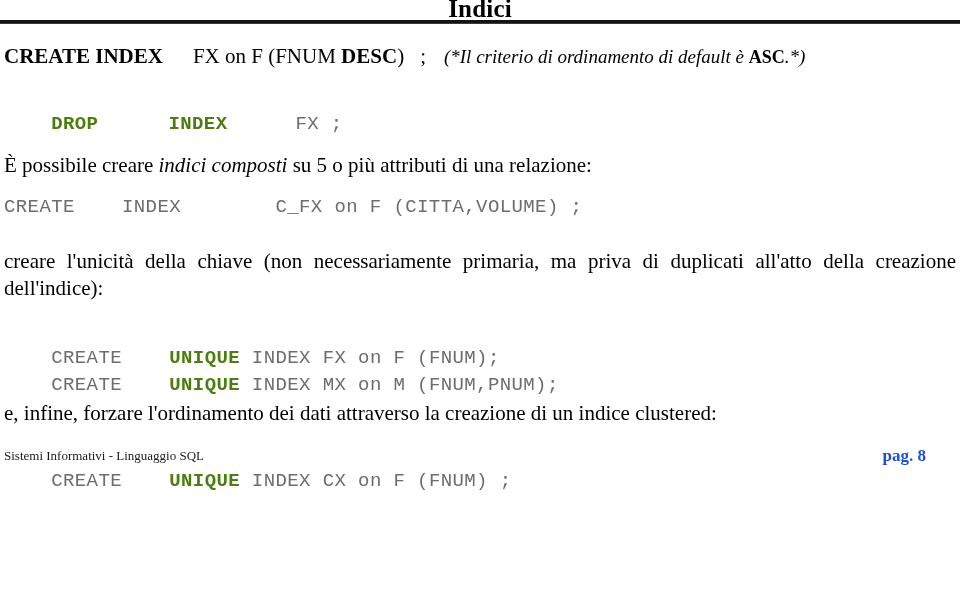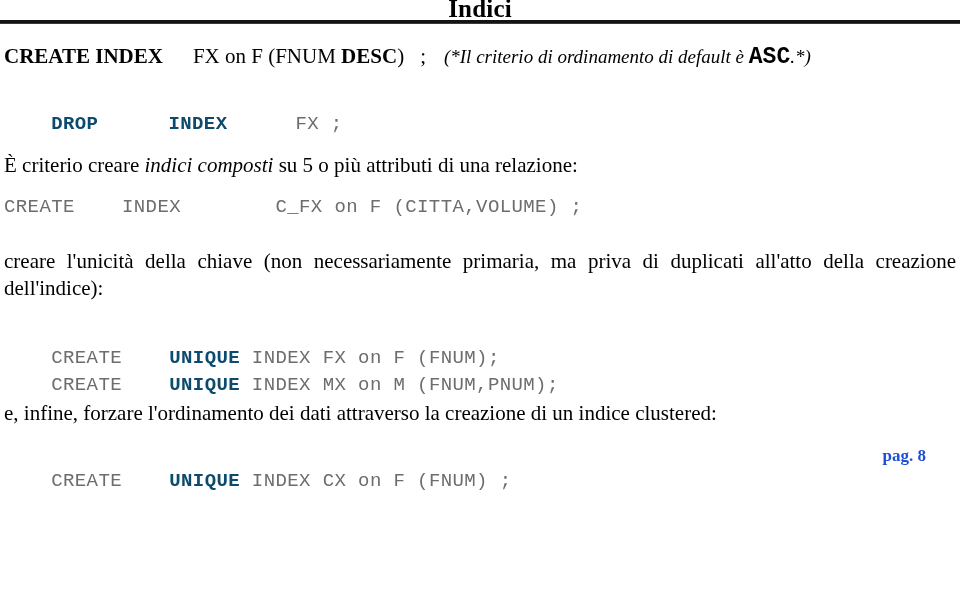--- a/index.html
+++ b/index.html
@@ -78,39 +78,39 @@
   }
   .serif-code .kw { font-weight: bold; }
   .serif-code .plain { font-weight: normal; }
   .comment {
     font-family: "Liberation Serif", "DejaVu Serif", serif;
     font-style: italic;
     font-size: 19px;
     color: #000;
   }
   .comment .mono-b {
-    font-family: Liberation Mono, monospace;
+    font-family: Liberation Serif, serif;
     font-style: normal;
     font-weight: bold;
-    font-size: 23px;
+    font-size: 18px;
     text-align: center;
   }
 
   
   .mono {
     font-family: "Liberation Mono", "DejaVu Sans Mono", monospace;
     font-size: 19px;
     line-height: 23px;
     color: #6d6d6d;
     white-space: pre;
     letter-spacing: 0.4px;
   }
   .mono .b {
     font-weight: bold;
-    color: #0c4a6e;
+    color: #4d7c0f;
   }
 
   
   .footer-left {
     position: absolute;
     left: 4px;
     bottom: 12px;
     font-family: "Liberation Serif", "DejaVu Serif", serif;
     font-size: 13px;
     color: #1a1a1a;
@@ -138,37 +138,38 @@
 
   <div class="line serif-code" style="top:44px;">
     <span class="kw">CREATE INDEX</span><span style="display:inline-block;width:30px;"></span><span class="plain">FX on F (FNUM </span><span class="kw">DESC</span><span class="plain">)</span><span style="display:inline-block;width:16px;"></span><span class="plain">;</span><span style="display:inline-block;width:18px;"></span><span class="comment"><span>(*Il criterio di ordinamento di default è </span><span class="mono-b">ASC</span><span>.*)</span></span>
   </div>
 
   <div class="line mono" style="top:90px;">
     <span class="b">DROP</span><span style="display:inline-block;width:70px;"></span><span class="b">INDEX</span><span style="display:inline-block;width:68px;"></span><span>FX ;</span>
   </div>
 
   <div class="prose" style="top:152px; width:952px;">
-    <span>È criterio creare </span><i>indici composti</i><span> su 5 o più attributi di una relazione:</span>
+    <span>È possibile creare </span><i>indici composti</i><span> su 5 o più attributi di una relazione:</span>
   </div>
 
   <div class="line mono" style="top:196px;">CREATE    INDEX        C_FX on F (CITTA,VOLUME) ;</div>
 
   <div class="prose justify" style="top:248px; width:952px;">creare l'unicità della chiave (non necessariamente primaria, ma priva di duplicati all'atto della creazione dell'indice):</div>
 
   <div class="line mono" style="top:351px;">
     <span>CREATE    </span><span class="b">UNIQUE</span><span> INDEX MX on M (FNUM,PNUM);</span>
   </div>
 
   <div class="line mono" style="top:324px;">
     <span>CREATE    </span><span class="b">UNIQUE</span><span> INDEX FX on F (FNUM);</span>
   </div>
 
   <div class="prose" style="top:400px; width:952px;">e, infine, forzare l'ordinamento dei dati attraverso la creazione di un indice clustered:</div>
 
   <div class="line mono" style="top:447px;">
     <span>CREATE    </span><span class="b">UNIQUE</span><span> INDEX CX on F (FNUM) ;</span>
   </div>
 
+  <div class="footer-left">Sistemi Informativi - Linguaggio SQL</div>
 
   <div class="footer-right">pag. 8</div>
 
 </div>
 
 </body></html>

